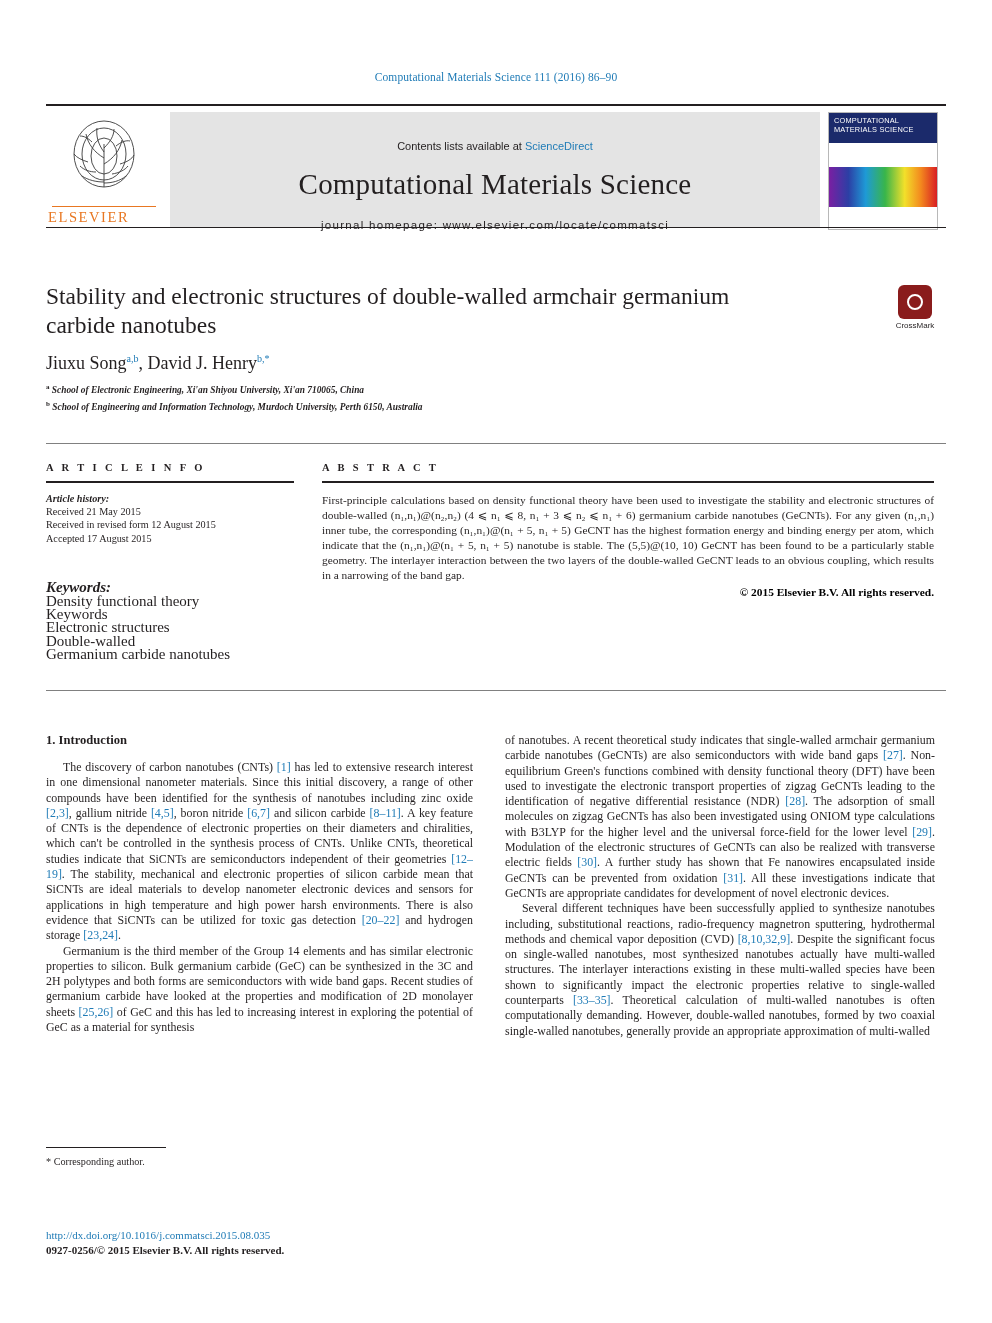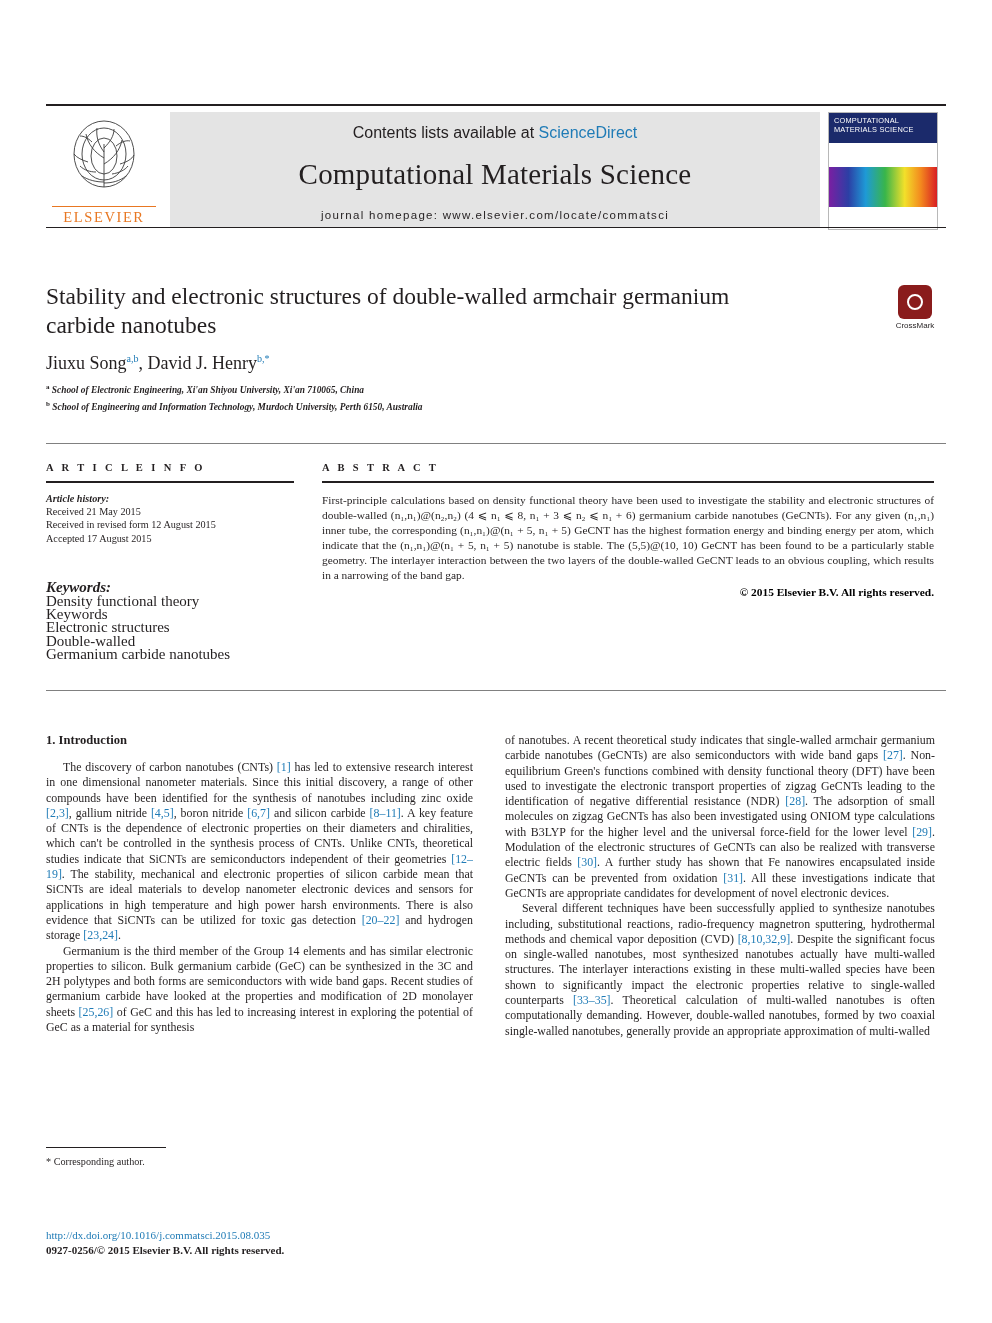--- a/index.html
+++ b/index.html
@@ -55,22 +55,22 @@
   .mast-grey {
     position: absolute;
     top: 8px;
     left: 124px;
     width: 650px;
     height: 116px;
     background: #e4e4e4;
     text-align: center;
   }
   .contents-line {
-    margin-top: 12px;
-    font-size: 16px;
+    margin-top: 28px;
+    font-size: 11px;
     font-family: "Liberation Sans", sans-serif;
     color: #231f20;
   }
   .contents-line .sd {
     color: #1f7bb6;
   }
   .journal-title {
     margin-top: 16px;
     font-size: 29px;
     font-family: "Liberation Serif", serif;
@@ -91,21 +91,21 @@
     top: 10px;
     left: 2px;
     width: 112px;
     height: 114px;
   }
   .elsevier-word {
     position: absolute;
     bottom: 2px;
     left: 0;
     width: 112px;
-    text-align: center;
+    text-align: left;
     font-family: "Liberation Serif", serif;
     font-size: 14.5px;
     letter-spacing: 1.6px;
     color: #e87722;
   }
   .elsevier-bar {
     position: absolute;
     bottom: 21px;
     left: 4px;
     width: 104px;
@@ -367,20 +367,21 @@
     font-weight: bold;
     color: #231f20;
     line-height: 15px;
   }
 </style>
 </head>
 <body>
 
 <div class="page">
 
+  <div class="runhead">Computational Materials Science 111 (2016) 86–90</div>
 
   <div class="masthead">
     <div class="mast-rule-top"></div>
 
     <div class="elsevier-logo">
       <svg width="112" height="92" viewBox="0 0 112 92">
         <g stroke="#3a3a3a" stroke-width="0.9" fill="none">
           <ellipse cx="56" cy="40" rx="30" ry="33"></ellipse>
           <path d="M56 73 L56 30"></path>
           <path d="M56 44 C46 38 40 30 38 20"></path>

